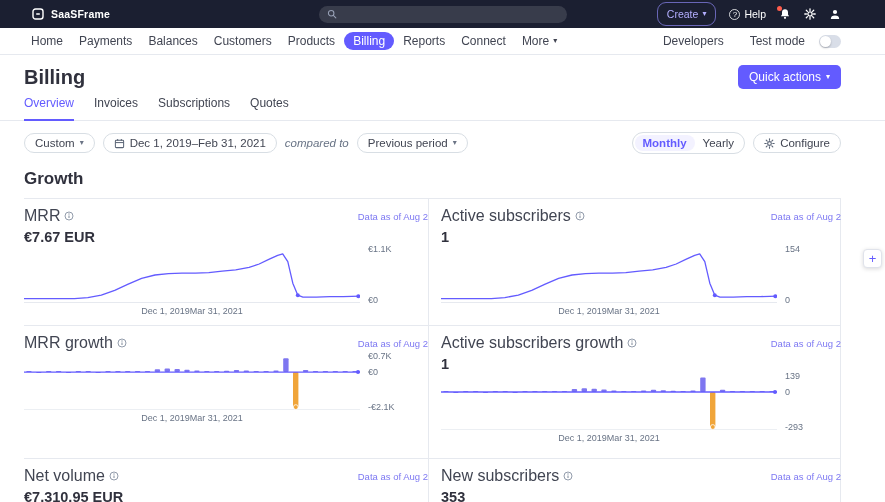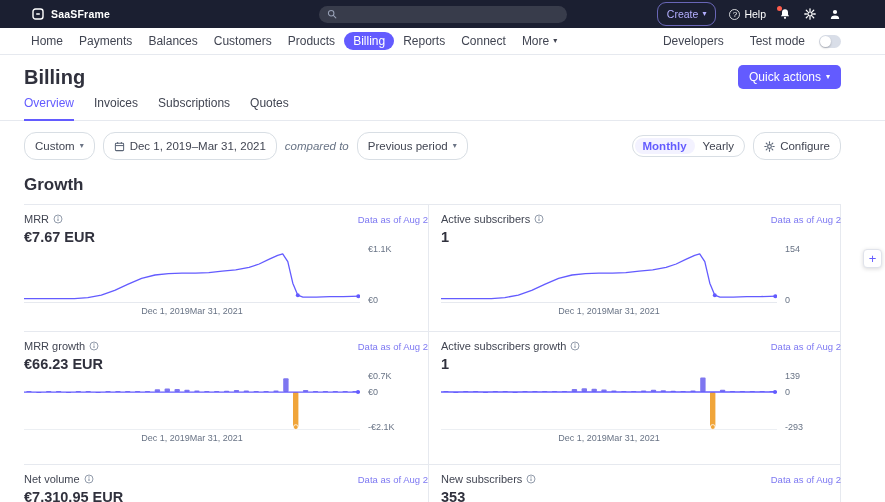--- a/index.html
+++ b/index.html
@@ -47,42 +47,42 @@
   .qa-btn { display:flex; align-items:center; gap:5px; background:#635bff; color:#fff;
     border:none; height:24px; padding:0 11px; border-radius:5px; font-size:12px; font-weight:500;
     cursor:pointer; font-family:"Liberation Sans",sans-serif; }
 
   .tabs { display:flex; gap:20px; margin:7px -44px 0 -24px; padding:0 44px 0 24px;
     border-bottom:1px solid #e6e9ef; }
   .tab { font-size:12px; font-weight:500; color:#414552; padding-bottom:9px; cursor:pointer; }
   .tab.active { color:#635bff; border-bottom:2px solid #635bff; margin-bottom:-1px; }
 
   .filters { display:flex; align-items:center; gap:8px; margin-top:11px; font-size:11.5px; }
-  .fbtn { display:inline-flex; align-items:center; gap:5px; height:28px; padding:0 10px;
+  .fbtn { display:inline-flex; align-items:center; gap:5px; height:20px; padding:0 10px;
     border:1px solid #d8dee4; border-radius:12px; background:#fff; color:#414552;
     font-size:11.5px; cursor:pointer; font-family:"Liberation Sans",sans-serif; }
   .fbtn .chev { color:#6b7485; }
   .compared { color:#687385;font-style:italic; }
   .spacer { flex:1; }
   .seg-wrap { display:inline-flex; align-items:center; border:1px solid #d8dee4;
     border-radius:12px; height:22px; padding:0 2px; }
   .seg { padding:2px 8px; font-size:11.5px; color:#414552; cursor:pointer; border-radius:10px; }
   .seg.active { color:#635bff; background:#f3f2ff; font-weight:600;text-align:center; }
 
   .section-title { font-size:17px; font-weight:700; margin-top:15px; color:#30313d; }
 
   
   .grid { display:grid; grid-template-columns:405px 412px; margin-top:9px;
     border-right:1px solid #e6e9ef; width:817px; }
   .card { border-top:1px solid #e6e9ef; padding-top:8px; }
   .cl { border-right:1px solid #e6e9ef; }
   .cr { padding-left:12px; }
   .h1r { height:127px; } .h2r { height:133px; } .h3r { height:100px; }
   .card-head { display:flex; justify-content:space-between; align-items:center; }
-  .card-title { display:flex; align-items:center; gap:4px; font-size:11px; color:#414552; }
+  .card-title { display:flex; align-items:center; gap:4px; font-size:16px; color:#414552; }
   .asof { font-size:9.5px; color:#7d78f2; cursor:pointer; }
   .value { font-size:14.5px; font-weight:600; color:#30313d; margin-top:4px; }
   .chart-row { display:flex; margin-top:2px; }
   .plot { width:336px; height:56px; position:relative; }
   .chart-svg { position:absolute; inset:0; width:100%; height:100%; display:block; }
   .ylabs { position:relative; width:56px; font-size:9px; color:#687385; }
   .ylab { position:absolute; left:8px; white-space:nowrap; }
   .ylab.t { top:-3px; } .ylab.m { top:calc(32% - 5px); } .ylab.b { bottom:-2px; }
   .xlabs { display:flex; justify-content:center; width:336px; font-size:9px;
     color:#687385; margin-top:3px; }
@@ -204,21 +204,21 @@
       </button>
       <button class="fbtn">
         <span class="icon">
           <svg width="11" height="11" viewBox="0 0 12 12" fill="none" stroke="#5a6475" stroke-width="1.1">
               <rect x="1.5" y="2.5" width="9" height="8" rx="1"></rect>
               <line x1="1.5" y1="5" x2="10.5" y2="5"></line>
               <line x1="4" y1="1.2" x2="4" y2="3"></line>
               <line x1="8" y1="1.2" x2="8" y2="3"></line>
             </svg>
         </span>
-        <span>Dec 1, 2019–Mar 31, 2021</span>
+        <span>Dec 1, 2019–Feb 31, 2021</span>
       </button>
       <span class="compared">compared to</span>
       <button class="fbtn">
         <span>Previous period</span>
         <span class="chev">▾</span>
       </button>
       <span class="spacer"></span>
       <span class="seg-wrap">
         <span class="seg active">Monthly</span>
         <span class="seg">Yearly</span>
@@ -322,21 +322,20 @@
             <span class="icon">
                 <svg width="10" height="10" viewBox="0 0 11 11" fill="none">
                   <circle cx="5.5" cy="5.5" r="4.4" stroke="#8792a2"></circle>
                   <line x1="5.5" y1="5" x2="5.5" y2="7.8" stroke="#8792a2" stroke-width="1.2"></line>
                   <circle cx="5.5" cy="3.3" r="0.7" fill="#8792a2"></circle>
                 </svg>
               </span>
           </div>
           <span class="asof">Data as of Aug 2</span>
         </div>
-        <div class="value">€66.23 EUR</div>
         <div class="chart-row">
           <div class="plot">
               <svg class="chart-svg" preserveAspectRatio="none" viewBox="0 0 336 56">
                 <line x1="0" y1="55.5" x2="336" y2="55.5" stroke="#eceff3" stroke-width="1"></line>
                 <rect x="2.2" y="17.1" width="5.4" height="1.0" fill="#7e76f0" rx="1"></rect>
                 <rect x="12.1" y="18.1" width="5.4" height="1.0" fill="#7e76f0" rx="1"></rect>
                 <rect x="22.0" y="17.1" width="5.4" height="1.0" fill="#7e76f0" rx="1"></rect>
                 <rect x="31.9" y="17.1" width="5.4" height="1.0" fill="#7e76f0" rx="1"></rect>
                 <rect x="41.8" y="18.1" width="5.4" height="1.0" fill="#7e76f0" rx="1"></rect>
                 <rect x="51.6" y="17.1" width="5.4" height="1.0" fill="#7e76f0" rx="1"></rect>

